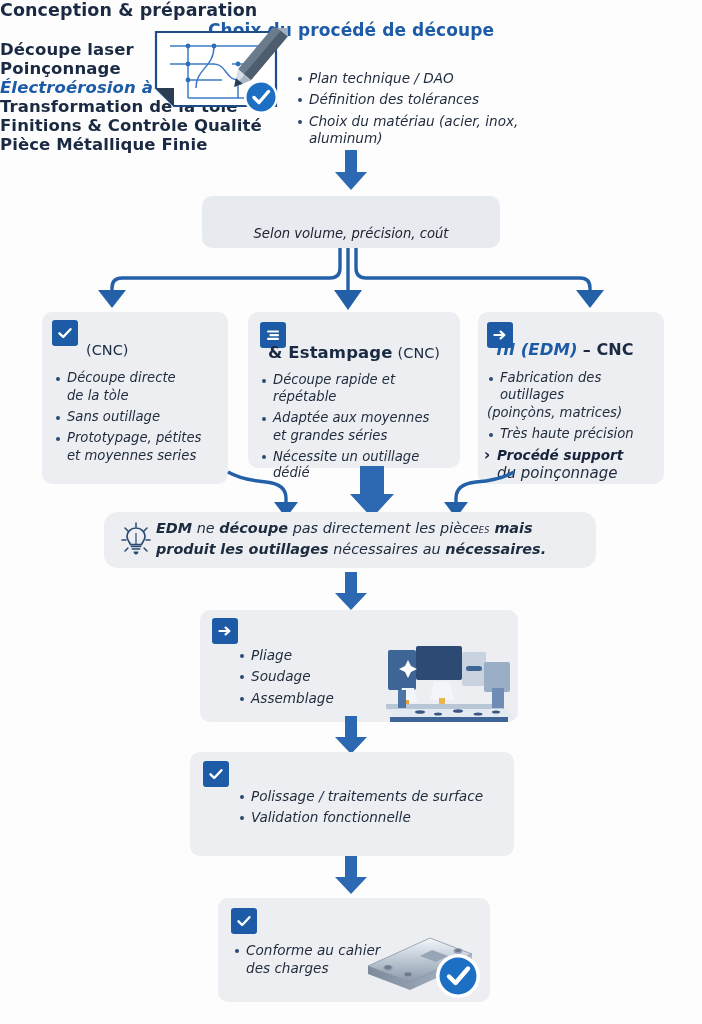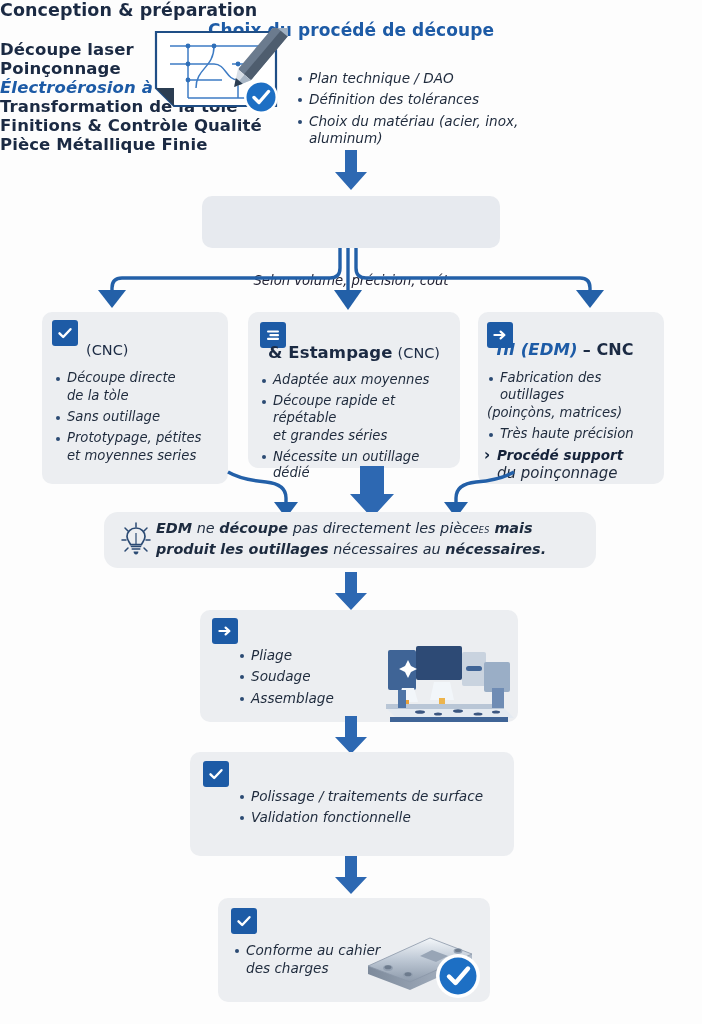--- a/index.html
+++ b/index.html
@@ -132,21 +132,21 @@
 
   <div class="varrow" style="left:334px;top:150px;width:34px;height:40px;">
     <svg width="34" height="40" viewBox="0 0 34 40">
       <path d="M11 0 H23 V22 H33 L17 40 L1 22 H11 Z" fill="#2d68b2"></path>
     </svg>
   </div>
 
   <div class="panel" style="left:202px;top:196px;width:298px;height:52px;background:#e7eaef;">
   </div>
   <div class="h-title h-blue" style="left:0;top:202px;width:702px;text-align:center;font-size:17px;">Choix du procédé de découpe</div>
-  <div class="sub-it" style="position:absolute;left:0;top:226px;width:702px;text-align:center;font-size:13.2px;margin-top:47px;">Selon volume, précision, coút</div>
+  <div class="sub-it" style="position:absolute;left:0;top:226px;width:702px;text-align:center;font-size:13.2px;">Selon volume, précision, coút</div>
 
   <div class="varrow" style="left:30px;top:248px;width:642px;height:64px;">
     <svg width="642" height="64" viewBox="0 0 642 64">
       <g fill="none" stroke="#2360a8" stroke-width="3.4" stroke-linecap="butt">
 
         <path d="M310 0 V20 Q310 30 300 30 H92 Q82 30 82 40 V44"></path>
 
         <path d="M326 0 V20 Q326 30 336 30 H550 Q560 30 560 40 V44"></path>
 
         <path d="M318 0 V44"></path>
@@ -180,22 +180,22 @@
       <rect x="4.4" y="7.1" width="9.6" height="2.2" rx="1" fill="#fff"></rect>
       <rect x="2" y="10.8" width="12" height="2.2" rx="1" fill="#fff"></rect>
     </svg>
   </div>
   <div class="h-title" style="left:296px;top:320px;font-size:16.5px;">Poinçonnage</div>
   <div style="position:absolute;left:268px;top:343px;white-space:nowrap;">
     <span class="h-title" style="font-size:16.5px;">&amp; Estampage</span>
     <span style="font-size:14.5px;color:#1b2a43;">(CNC)</span>
   </div>
   <ul class="bl" style="position:absolute;left:260px;top:372px;width:196px;font-size:13.2px;">
+    <li>Découpe rapide et répétable</li>
     <li>Adaptée aux moyennes</li>
-    <li>Découpe rapide et répétable</li>
     <li class="cont">et grandes séries</li>
     <li>Nécessite un outillage dédié</li>
   </ul>
 
   <div class="panel" style="left:478px;top:312px;width:186px;height:172px;"></div>
   <div class="sqico" style="left:487px;top:322px;">
     <svg width="16" height="16" viewBox="0 0 16 16">
       <path d="M2.4 8 H12" stroke="#fff" stroke-width="2.2" stroke-linecap="round"></path>
       <path d="M8.6 4.6 L12.4 8 L8.6 11.4" stroke="#fff" stroke-width="2.2" fill="none" stroke-linecap="round" stroke-linejoin="round"></path>
     </svg>

